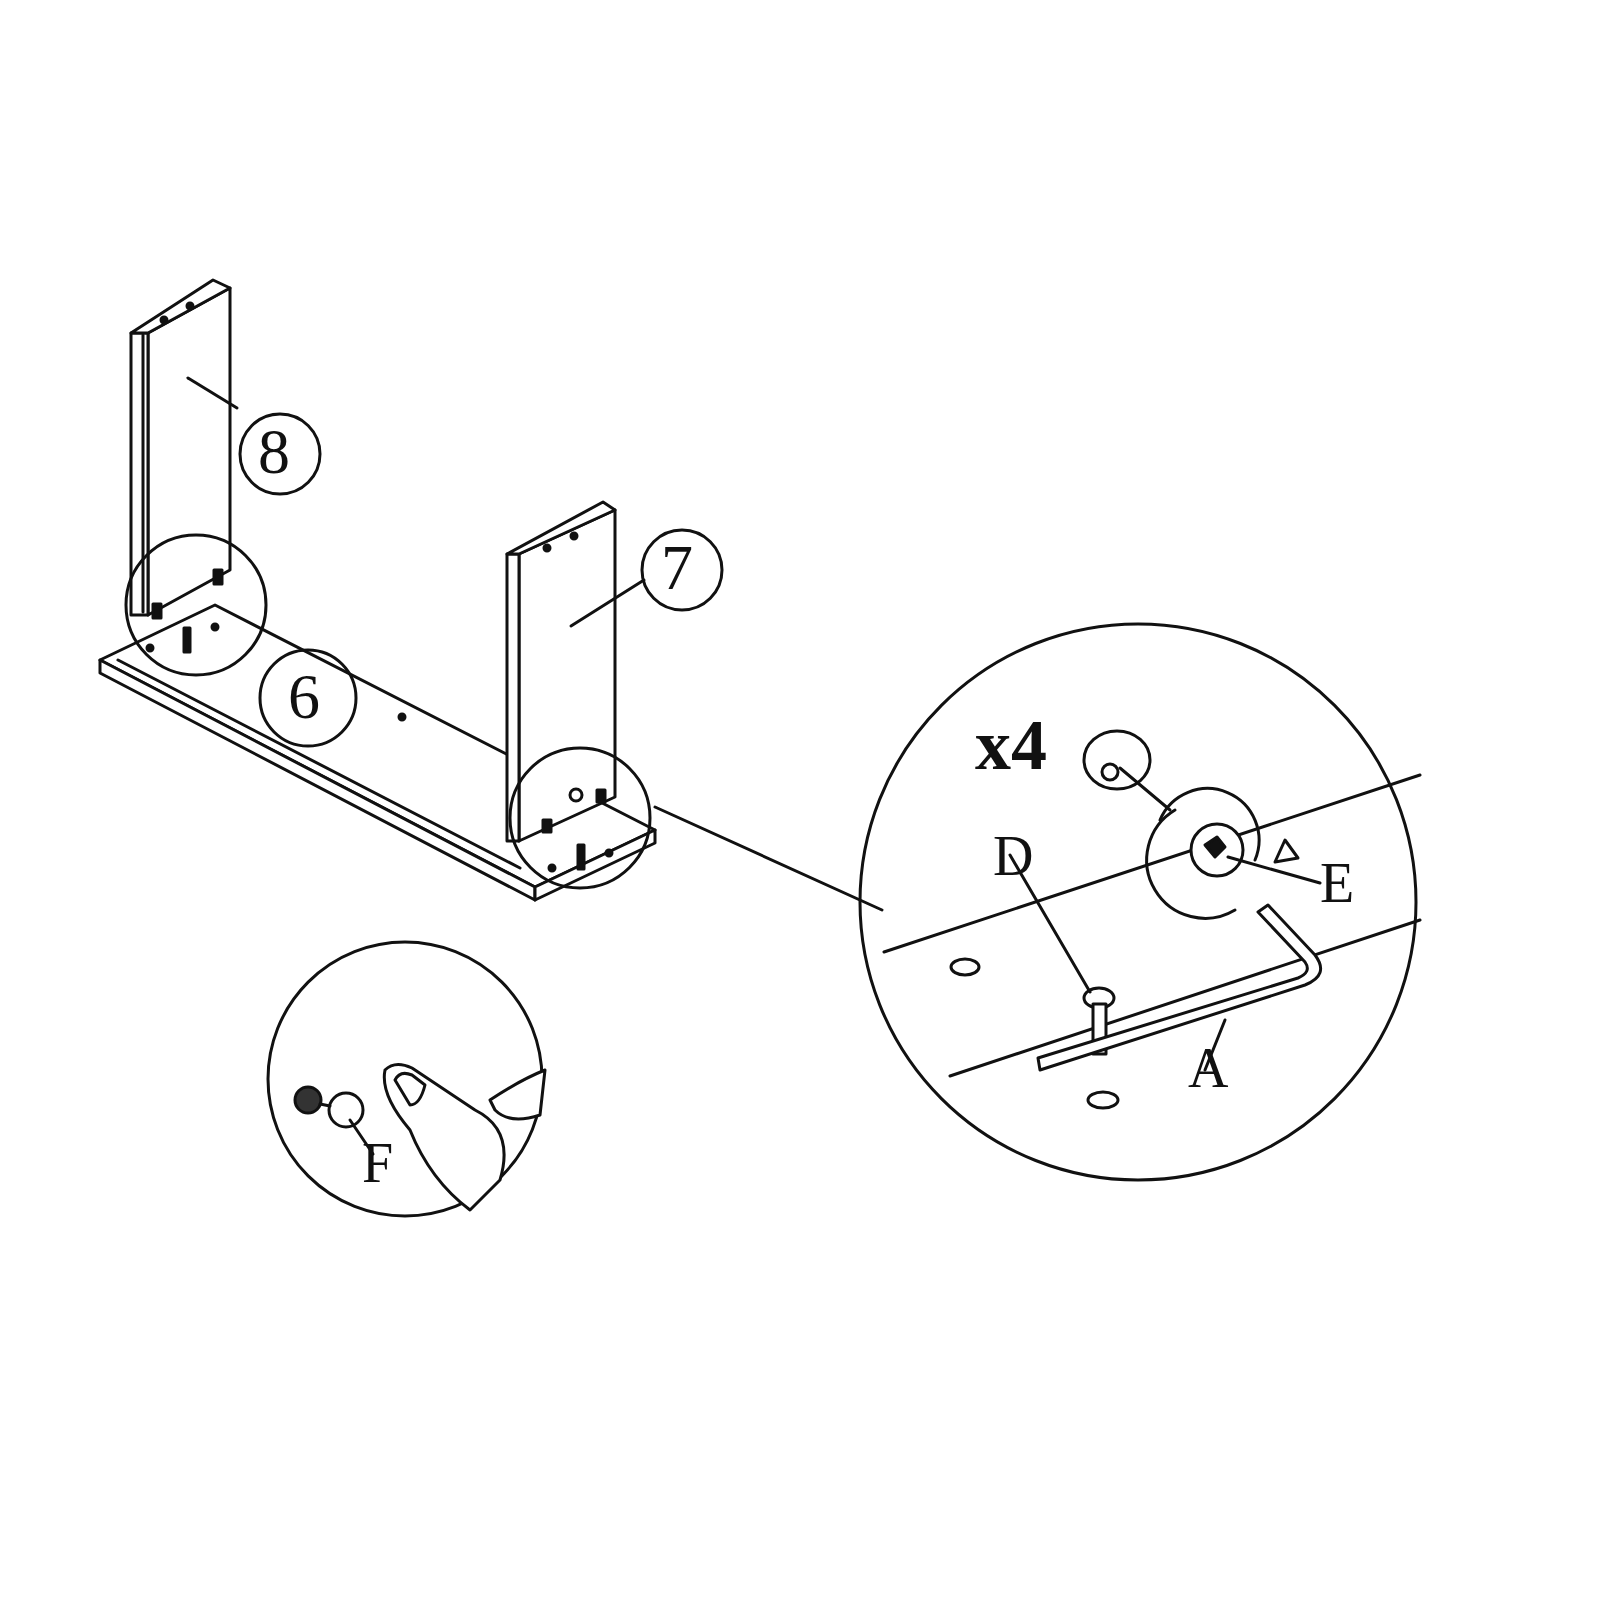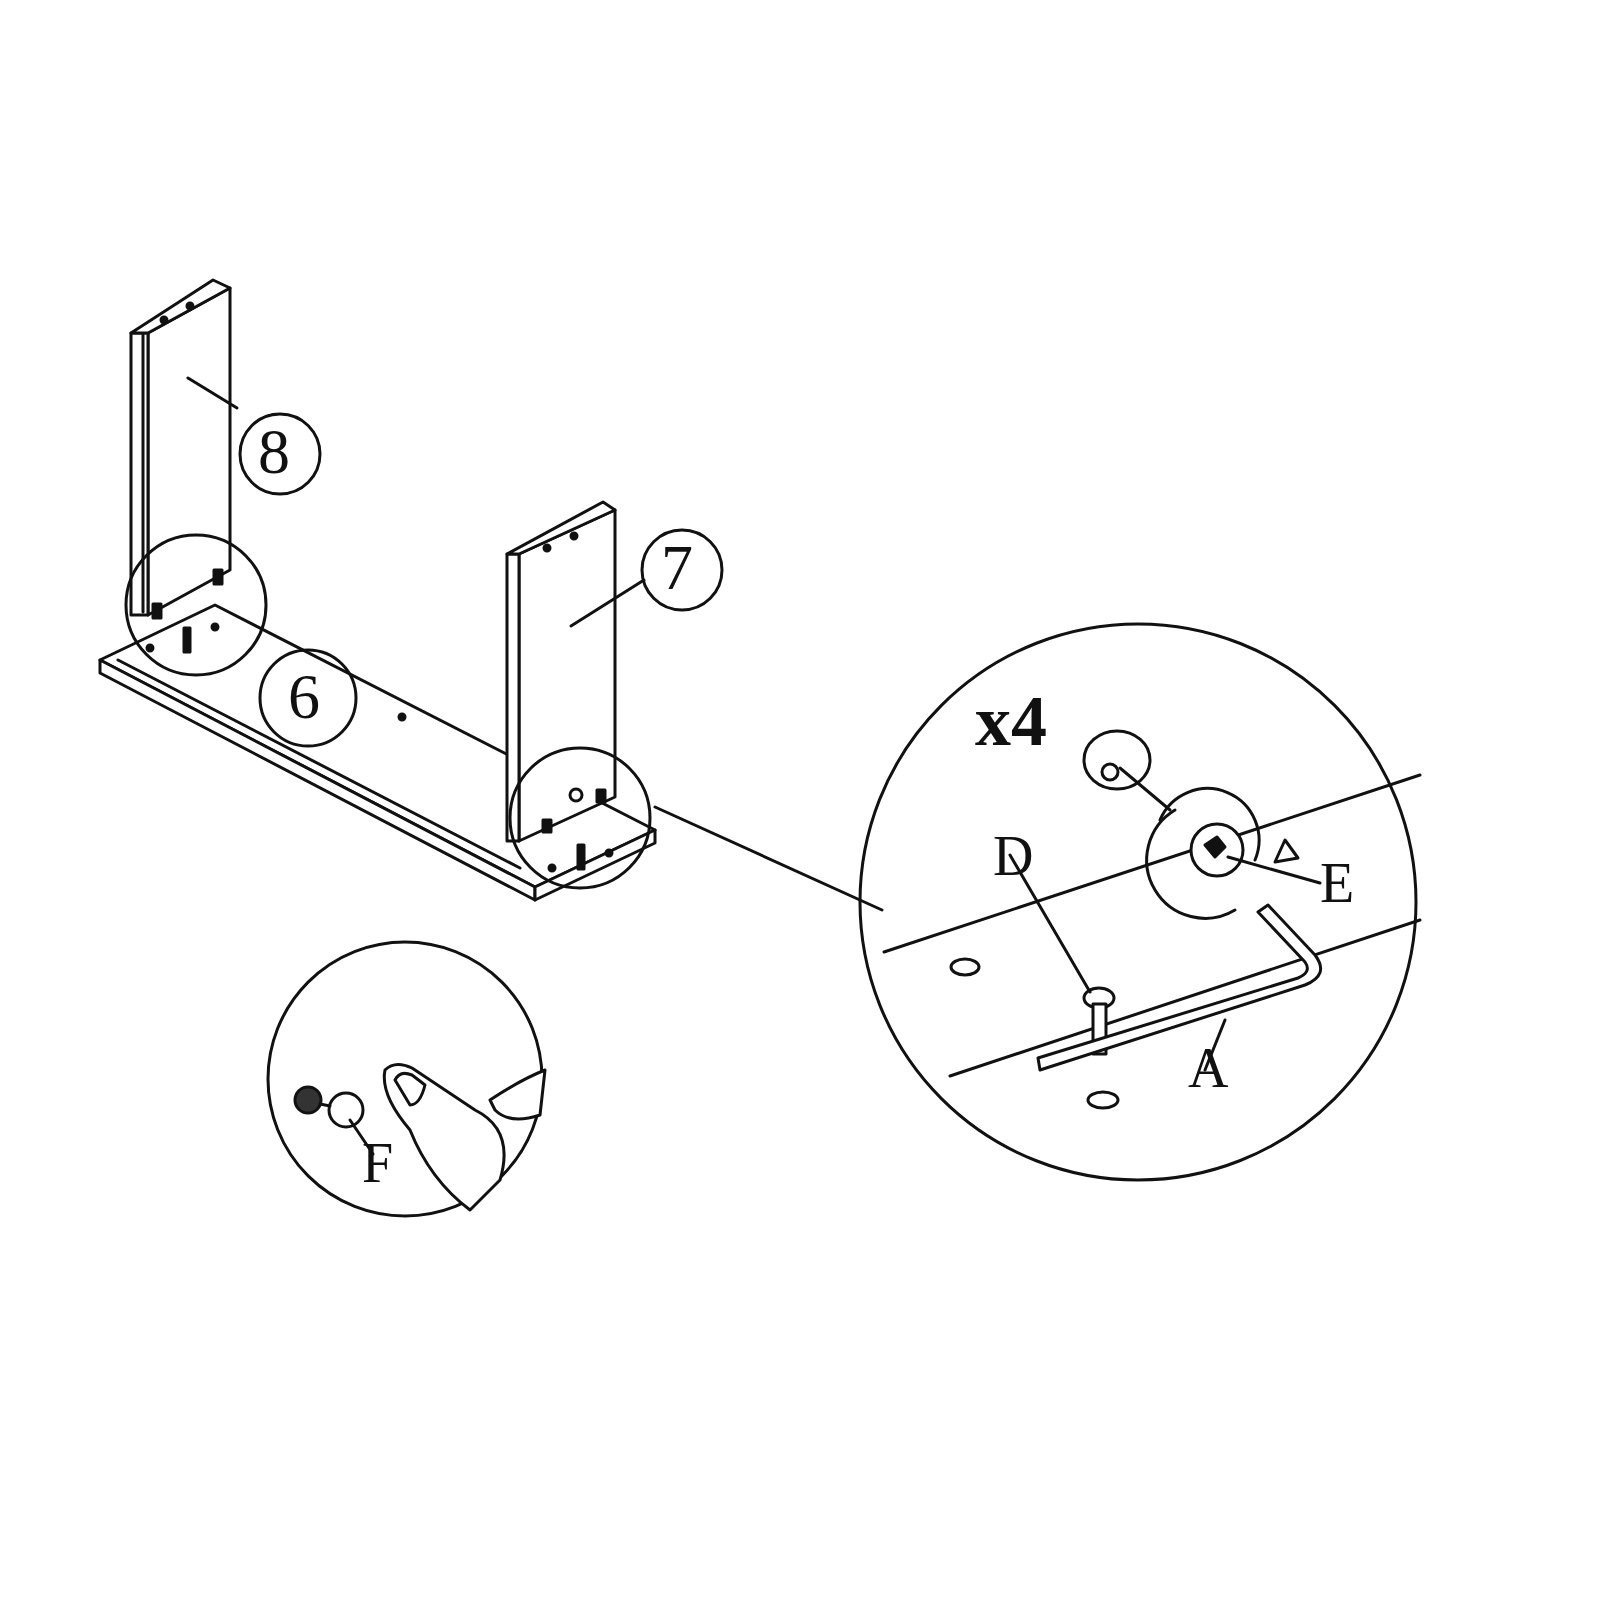--- a/index.html
+++ b/index.html
@@ -97,18 +97,18 @@
       <path d="M385 1070 Q395 1060 412 1068 L475 1110 Q515 1130 500 1180 L470 1210 Q430 1180 410 1130 Q380 1095 385 1070 Z" fill="#fff"></path>
       <path d="M395 1080 Q400 1070 412 1075 L425 1085 Q420 1105 410 1105 Z"></path>
       <path d="M490 1100 Q520 1080 545 1070 L540 1115 Q510 1125 495 1110 Z" fill="#fff"></path>
     </g>
   </svg>
 
   <span class="label num" style="left:258px;top:420px;">8</span>
   <span class="label num" style="left:661px;top:536px;">7</span>
   <span class="label num" style="left:288px;top:665px;">6</span>
 
-  <span class="label qty" style="left:975px;top:685px;">x4</span>
+  <span class="label qty" style="left:975px;top:709px;">x4</span>
   <span class="label letter" style="left:993px;top:828px;">D</span>
   <span class="label letter" style="left:1320px;top:855px;">E</span>
   <span class="label letter" style="left:1188px;top:1040px;">A</span>
   <span class="label letter" style="left:362px;top:1135px;">F</span>
 </div>
 
 </body></html>

